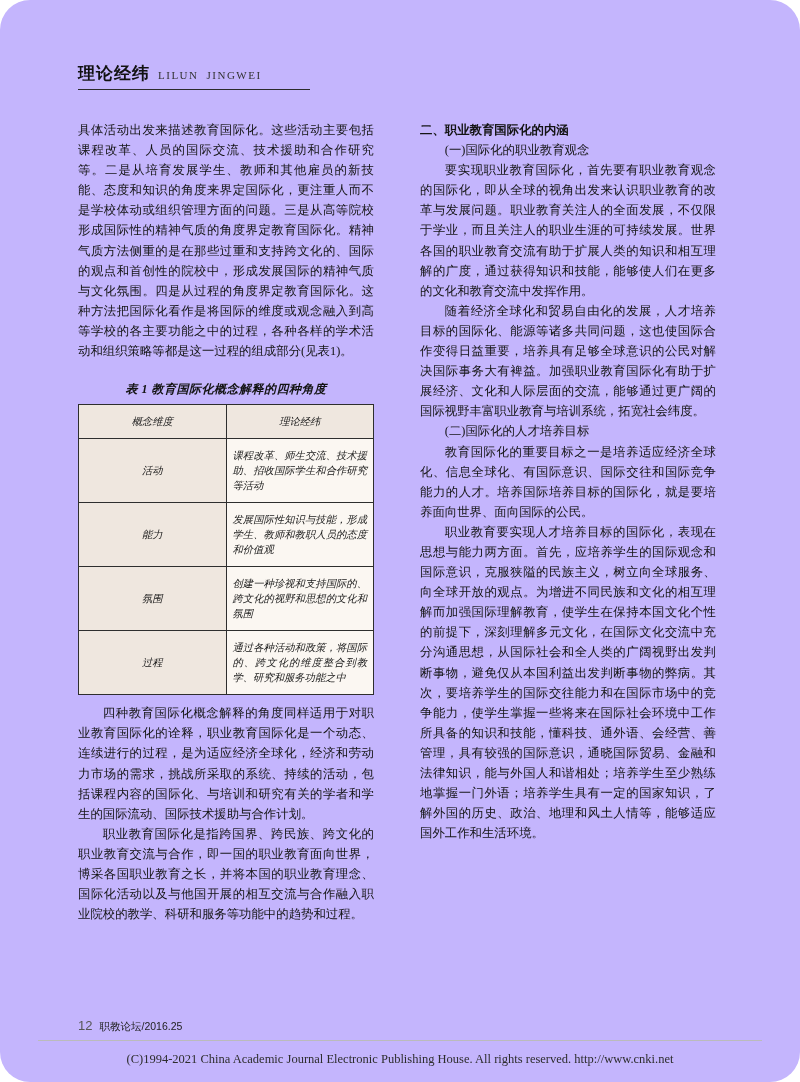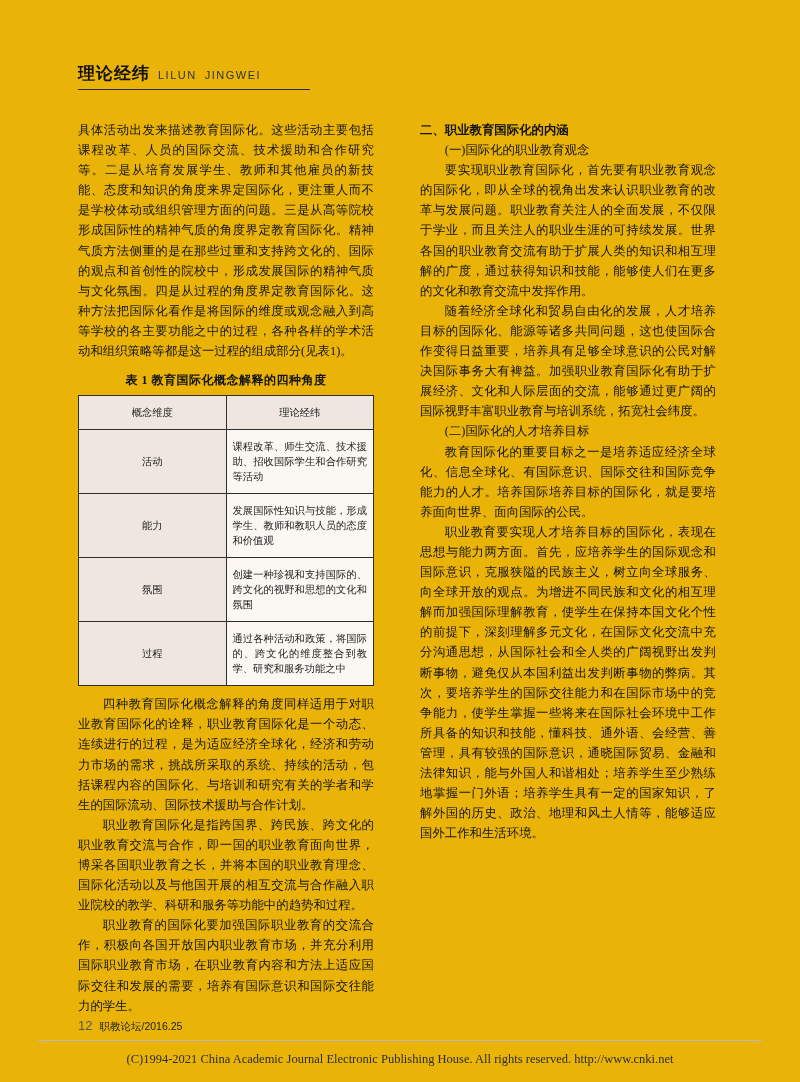--- a/index.html
+++ b/index.html
@@ -12,21 +12,22 @@
     height: 1082px;
     position: relative;
     font-family: "Liberation Serif", "DejaVu Serif", serif;
     color: #1a1a1a;
     overflow: hidden;
   }
   .page {
     position: absolute;
     left: 0; top: 0;
     width: 800px; height: 1082px;
-    background: #eab308;
+    background: #c4b5fd;
+    border-radius: 30px;
   }
   
   .header {
     position: absolute;
     left: 78px;
     top: 62px;
     width: 240px;
   }
   .header-line {
     display: flex;
@@ -34,21 +35,21 @@
     gap: 8px;
   }
   .header-cn {
     font-family: "Liberation Sans", "DejaVu Sans", sans-serif;
     font-weight: bold;
     font-size: 17px;
     letter-spacing: 1px;
     color: #111;
   }
   .header-en {
-    font-family: Liberation Sans, sans-serif;
+    font-family: Liberation Serif, serif;
     font-size: 11px;
     letter-spacing: 1.5px;
     color: #333;
   }
   .header-rule {
     margin-top: 4px;
     width: 232px;
     border-bottom: 1.4px solid #2b2b2b;
   }
   
@@ -72,22 +73,23 @@
   }
   .sec-head {
     font-weight: bold;
     text-indent: 0;
   }
   .sub-head {
     text-indent: 2em;
   }
   
   .table-wrap {
-    margin-top: 9px;
+    margin-top: 18px;
     margin-bottom: 8px;
+    font-style: italic;
   }
   .table-caption {
     text-align: center;
     font-size: 12px;
     font-weight: bold;
     margin-bottom: 5px;
     letter-spacing: 0.5px;
   }
   table.concept {
     border-collapse: collapse;
@@ -195,21 +197,20 @@
           <tr>
             <td class="dim">过程</td>
             <td class="content">通过各种活动和政策，将国际的、跨文化的维度整合到教学、研究和服务功能之中</td>
           </tr>
         </tbody>
       </table>
     </div>
 
     <p class="indent">四种教育国际化概念解释的角度同样适用于对职业教育国际化的诠释，职业教育国际化是一个动态、连续进行的过程，是为适应经济全球化，经济和劳动力市场的需求，挑战所采取的系统、持续的活动，包括课程内容的国际化、与培训和研究有关的学者和学生的国际流动、国际技术援助与合作计划。</p>
     <p class="indent">职业教育国际化是指跨国界、跨民族、跨文化的职业教育交流与合作，即一国的职业教育面向世界，博采各国职业教育之长，并将本国的职业教育理念、国际化活动以及与他国开展的相互交流与合作融入职业院校的教学、科研和服务等功能中的趋势和过程。</p>
-    <p class="indent">职业教育的国际化要加强国际职业教育的交流合作，积极向各国开放国内职业教育市场，并充分利用国际职业教育市场，在职业教育内容和方法上适应国际交往和发展的需要，培养有国际意识和国际交往能力的学生。</p>
   </div>
 
   <div class="col col-right">
     <p class="sec-head">二、职业教育国际化的内涵</p>
 
     <p class="sub-head">(一)国际化的职业教育观念</p>
     <p class="indent">要实现职业教育国际化，首先要有职业教育观念的国际化，即从全球的视角出发来认识职业教育的改革与发展问题。职业教育关注人的全面发展，不仅限于学业，而且关注人的职业生涯的可持续发展。世界各国的职业教育交流有助于扩展人类的知识和相互理解的广度，通过获得知识和技能，能够使人们在更多的文化和教育交流中发挥作用。</p>
     <p class="indent">随着经济全球化和贸易自由化的发展，人才培养目标的国际化、能源等诸多共同问题，这也使国际合作变得日益重要，培养具有足够全球意识的公民对解决国际事务大有裨益。加强职业教育国际化有助于扩展经济、文化和人际层面的交流，能够通过更广阔的国际视野丰富职业教育与培训系统，拓宽社会纬度。</p>
 
     <p class="sub-head">(二)国际化的人才培养目标</p>

